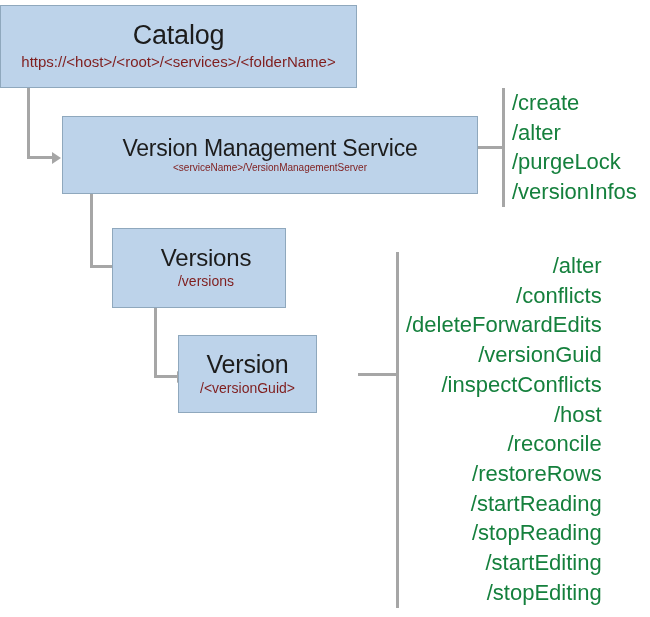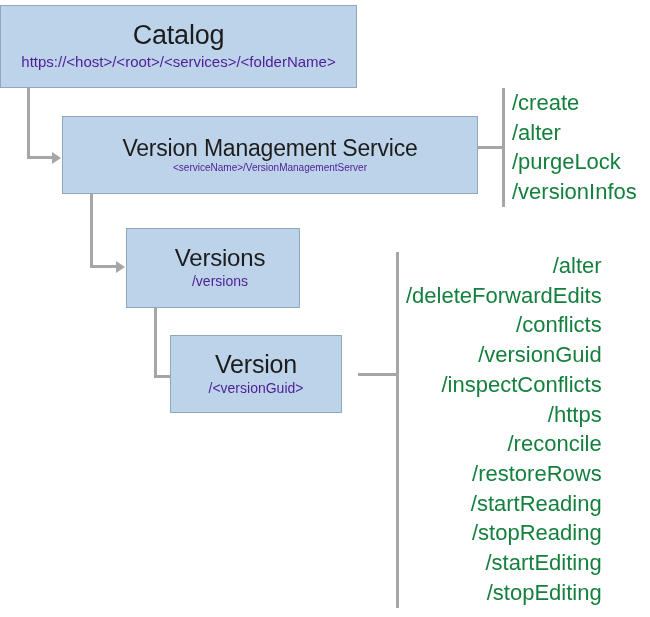--- a/index.html
+++ b/index.html
@@ -33,21 +33,21 @@
     font-size: 26px;
     line-height: 1.06;
     font-weight: 400;
     letter-spacing: -0.2px;
     color: #1c1c1c;
   }
   .node .subtitle {
     font-size: 14px;
     line-height: 1.25;
     margin-top: 3px;
-    color: #4c1d95;
+    color: #7f1d1d;
     white-space: nowrap;
   }
   #node-catalog .title { font-size: 27px; }
   #node-catalog .subtitle { font-size: 15px; margin-top: 4px; }
   #node-vms .title { font-size: 23px; }
   #node-vms .subtitle { font-size: 10px; margin-top: 2px; }
   #node-versions .title { font-size: 24px; }
   #node-versions .subtitle { font-size: 14px; }
   #node-version .title { font-size: 25px; }
   #node-version .subtitle { font-size: 14px; }
@@ -119,44 +119,44 @@
     <span class="op">/create</span>
     <span class="op">/alter</span>
     <span class="op">/purgeLock</span>
     <span class="op">/versionInfos</span>
   </div>
 
   <div class="conn-v" style="left:90px; top:194px; height:74px;"></div>
   <div class="conn-h" style="left:90px; top:265px; width:27px;"></div>
   <div class="arrow-head" style="left:116px; top:260.5px;"></div>
 
-  <div class="node" id="node-versions" style="left:126px; top:228px; width:174px; height:80px;padding-left:14px;">
+  <div class="node" id="node-versions" style="left:112px; top:228px; width:174px; height:80px;padding-left:14px;">
     <div class="title">Versions</div>
     <div class="subtitle">/versions</div>
   </div>
 
   <div class="conn-v" style="left:154px; top:308px; height:70px;"></div>
   <div class="conn-h" style="left:154px; top:375px; width:24px;"></div>
   <div class="arrow-head" style="left:177px; top:370.5px;"></div>
 
-  <div class="node" id="node-version" style="left:170px; top:335px; width:172px; height:78px;">
+  <div class="node" id="node-version" style="left:178px; top:335px; width:139px; height:78px;">
     <div class="title">Version</div>
     <div class="subtitle">/&lt;versionGuid&gt;</div>
   </div>
 
   <div class="conn-h" style="left:358px; top:373px; width:40px;"></div>
   <div class="spine" style="left:396px; top:252px; height:356px;"></div>
 
   <div class="ops" id="ops-version" style="left:406px; top:251px;text-align:right;">
     <span class="op">/alter</span>
+    <span class="op">/conflicts</span>
     <span class="op">/deleteForwardEdits</span>
-    <span class="op">/conflicts</span>
     <span class="op">/versionGuid</span>
     <span class="op">/inspectConflicts</span>
-    <span class="op">/https</span>
+    <span class="op">/host</span>
     <span class="op">/reconcile</span>
     <span class="op">/restoreRows</span>
     <span class="op">/startReading</span>
     <span class="op">/stopReading</span>
     <span class="op">/startEditing</span>
     <span class="op">/stopEditing</span>
   </div>
 
 </div>
 

